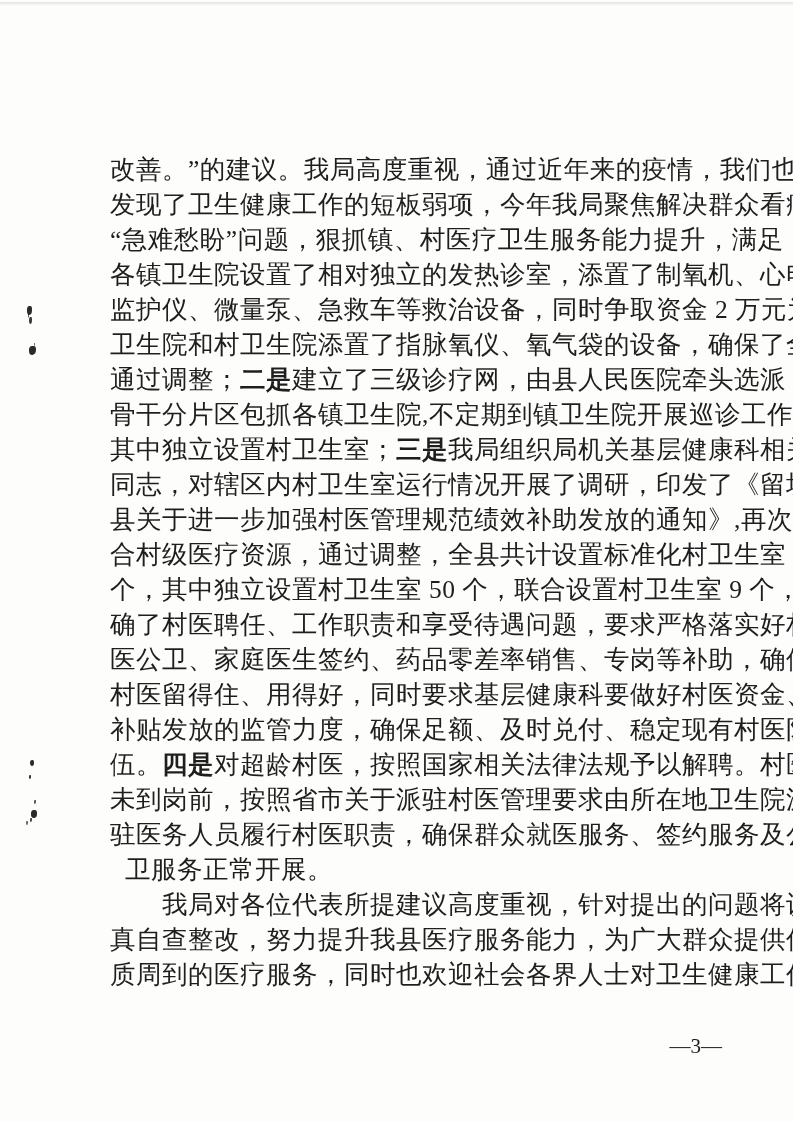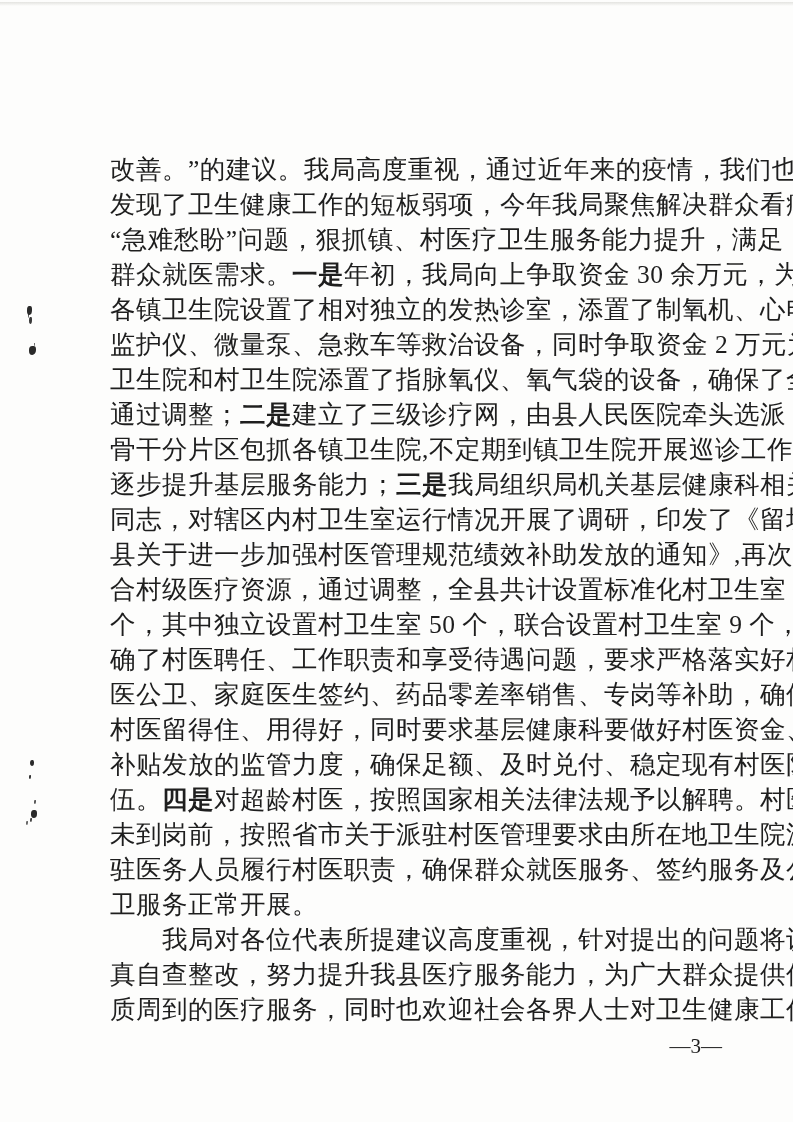--- a/index.html
+++ b/index.html
@@ -32,20 +32,21 @@
     line-height: 35px;
     height: 35px;
     white-space: nowrap;
     text-align: justify;
     text-align-last: justify;
     letter-spacing: 0.5px;
     text-justify: inter-character;
   }
   .line.short {
     text-align-last: left;
+    margin-left: 15px;
   }
   .line.indent {
     padding-left: 52px;
   }
   .bold {
     font-weight: bold;
   }
   .page-number {
     position: absolute;
     right: 71px;
@@ -76,27 +77,26 @@
 
 <div class="smudge s1"></div>
 <div class="smudge s2"></div>
 <div class="smudge s3"></div>
 <div class="smudge s4"></div>
 
 <div class="text-block">
     <div class="line"><span>改善。”的建议。我局高度重视，通过近年来的疫情，我们也是</span></div>
     <div class="line"><span>发现了卫生健康工作的短板弱项，今年我局聚焦解决群众看病</span></div>
     <div class="line"><span>“急难愁盼”问题，狠抓镇、村医疗卫生服务能力提升，满足</span></div>
-    <div class="line"><span>群众就医需求。</span><span class="bold">一是</span><span>年初，我局向上争取资金 30 余万元，为</span></div>
     <div class="line"><span>各镇卫生院设置了相对独立的发热诊室，添置了制氧机、心电</span></div>
     <div class="line"><span>监护仪、微量泵、急救车等救治设备，同时争取资金 2 万元为</span></div>
     <div class="line"><span>卫生院和村卫生院添置了指脉氧仪、氧气袋的设备，确保了全</span></div>
     <div class="line"><span>通过调整；</span><span class="bold">二是</span><span>建立了三级诊疗网，由县人民医院牵头选派</span></div>
     <div class="line"><span>骨干分片区包抓各镇卫生院,不定期到镇卫生院开展巡诊工作，</span></div>
-    <div class="line"><span>逐步提升基层服务能力；</span><span class="bold">三是</span><span>我局组织局机关基层健康科相关</span></div>
+    <div class="line"><span>其中独立设置村卫生室；</span><span class="bold">三是</span><span>我局组织局机关基层健康科相关</span></div>
     <div class="line"><span>同志，对辖区内村卫生室运行情况开展了调研，印发了《留坝</span></div>
     <div class="line"><span>县关于进一步加强村医管理规范绩效补助发放的通知》,再次整</span></div>
     <div class="line"><span>合村级医疗资源，通过调整，全县共计设置标准化村卫生室 59</span></div>
     <div class="line"><span>个，其中独立设置村卫生室 50 个，联合设置村卫生室 9 个，明</span></div>
     <div class="line"><span>确了村医聘任、工作职责和享受待遇问题，要求严格落实好村</span></div>
     <div class="line"><span>医公卫、家庭医生签约、药品零差率销售、专岗等补助，确保</span></div>
     <div class="line"><span>村医留得住、用得好，同时要求基层健康科要做好村医资金、</span></div>
     <div class="line"><span>补贴发放的监管力度，确保足额、及时兑付、稳定现有村医队</span></div>
     <div class="line"><span>伍。</span><span class="bold">四是</span><span>对超龄村医，按照国家相关法律法规予以解聘。村医</span></div>
     <div class="line"><span>未到岗前，按照省市关于派驻村医管理要求由所在地卫生院派</span></div>

